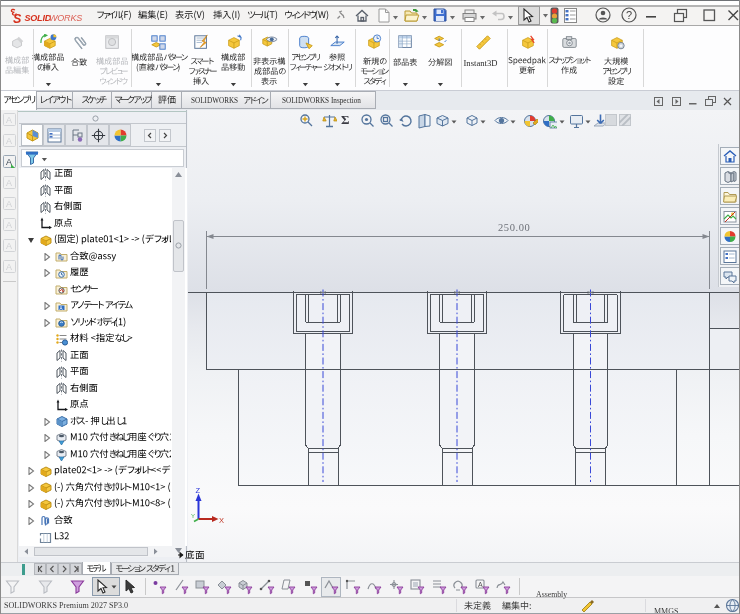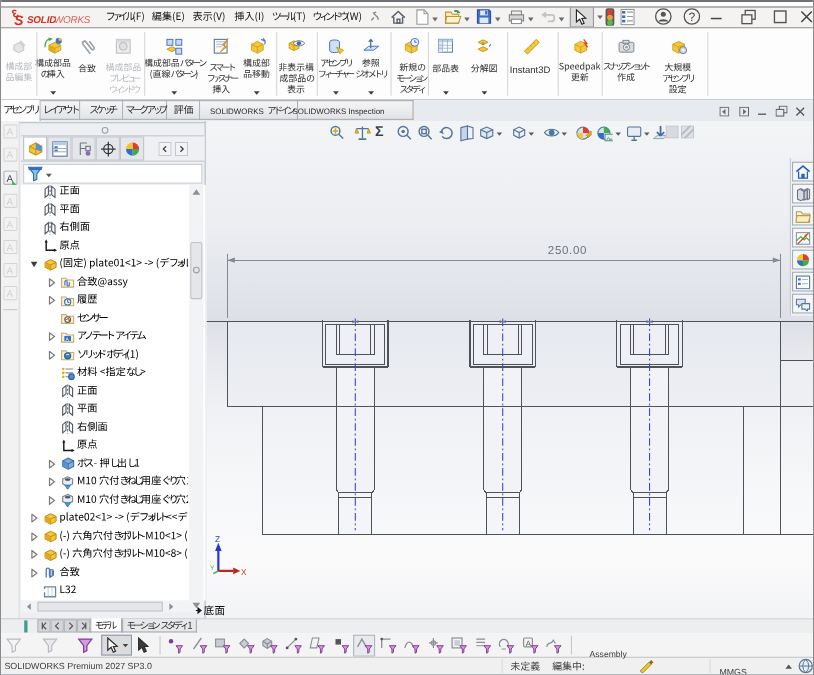--- a/index.html
+++ b/index.html
@@ -1,19 +1,19 @@
 <!DOCTYPE html>
 <html><head><meta charset="utf-8"><style>
 *{margin:0;padding:0;box-sizing:border-box}
 html,body{width:740px;height:614px;overflow:hidden}
 body{font-family:"Liberation Sans",sans-serif;background:#f0f0f0;position:relative}
 #win{position:absolute;left:0;top:0;width:740px;height:614px;background:#fff;
   border-left:1px solid #8a8a8a;border-right:1px solid #8a8a8a;overflow:hidden}
 .abs{position:absolute}
-.lat{font-family:Liberation Sans, sans-serif;position:absolute;white-space:nowrap}
+.lat{font-family:Liberation Serif, serif;position:absolute;white-space:nowrap}
 svg{display:block}
 .sep{position:absolute;width:1px;background:#d8d8d8}
 </style></head><body>
 <svg width="0" height="0" style="position:absolute">
     <defs>
       <path id="u30d5" d="M861 -665Q856 -654 852 -642Q849 -630 846 -615Q838 -575 825 -528Q812 -480 794 -430Q775 -379 750 -332Q726 -284 697 -246Q651 -188 595 -138Q539 -87 467 -47Q395 -7 303 22L235 -53Q333 -78 404 -114Q476 -149 530 -195Q584 -241 625 -294Q661 -339 688 -397Q714 -455 732 -514Q749 -572 756 -620Q742 -620 703 -620Q664 -620 611 -620Q558 -620 500 -620Q443 -620 390 -620Q337 -620 298 -620Q259 -620 245 -620Q215 -620 190 -619Q165 -618 145 -617V-705Q159 -704 176 -702Q193 -700 211 -700Q229 -699 245 -699Q257 -699 288 -699Q319 -699 362 -699Q404 -699 452 -699Q501 -699 548 -699Q596 -699 638 -699Q679 -699 708 -699Q737 -699 747 -699Q758 -699 772 -700Q786 -700 800 -704Z"></path>
       <path id="u30a1" d="M865 -505Q861 -499 855 -492Q849 -484 845 -478Q834 -460 814 -430Q793 -401 766 -366Q739 -332 708 -300Q676 -267 642 -244L577 -289Q612 -311 646 -344Q680 -376 708 -410Q735 -445 749 -469Q735 -469 698 -469Q660 -469 610 -469Q559 -469 504 -470Q449 -470 400 -470Q350 -470 316 -470Q281 -470 271 -470Q249 -470 224 -469Q200 -468 177 -466V-549Q198 -546 224 -544Q249 -542 271 -542Q281 -542 317 -542Q353 -542 406 -542Q458 -542 515 -542Q572 -542 624 -542Q677 -542 716 -542Q754 -542 765 -542Q773 -542 784 -543Q794 -544 804 -545Q814 -546 820 -547ZM529 -402Q529 -338 524 -282Q520 -225 507 -174Q494 -124 468 -80Q443 -35 401 4Q359 43 296 79L225 23Q242 17 260 8Q277 0 294 -11Q362 -56 394 -108Q427 -160 438 -218Q448 -277 448 -342Q448 -357 446 -372Q445 -388 442 -402Z"></path>
       <path id="u30a4" d="M86 -361Q216 -396 328 -446Q440 -496 523 -548Q575 -581 624 -620Q674 -658 718 -700Q762 -742 796 -783L863 -721Q821 -676 772 -633Q723 -590 668 -550Q614 -511 555 -474Q500 -441 431 -406Q362 -371 284 -340Q206 -309 126 -283ZM507 -506 593 -532V-76Q593 -57 594 -36Q594 -15 596 3Q597 21 599 31H501Q502 21 504 3Q505 -15 506 -36Q507 -57 507 -76Z"></path>
       <path id="u30eb" d="M524 -21Q527 -33 528 -48Q530 -62 530 -77Q530 -87 530 -121Q530 -155 530 -204Q530 -254 530 -312Q530 -370 530 -428Q530 -487 530 -538Q530 -589 530 -626Q530 -663 530 -676Q530 -705 528 -724Q526 -744 525 -750H617Q617 -744 615 -724Q613 -704 613 -676Q613 -662 613 -626Q613 -591 613 -540Q613 -490 613 -432Q613 -375 613 -319Q613 -263 613 -216Q613 -168 613 -137Q613 -106 613 -99Q660 -121 713 -157Q766 -193 816 -241Q867 -289 905 -345L952 -277Q909 -219 852 -166Q794 -113 732 -71Q670 -29 611 0Q599 7 590 13Q582 19 577 23ZM66 -26Q129 -71 173 -135Q217 -199 240 -272Q251 -306 257 -357Q263 -408 266 -466Q269 -523 270 -578Q270 -632 270 -674Q270 -696 268 -714Q266 -731 263 -747H355Q354 -741 353 -730Q352 -718 351 -704Q350 -690 350 -675Q350 -633 349 -576Q348 -520 344 -458Q341 -397 336 -342Q330 -287 319 -250Q297 -170 250 -99Q204 -28 141 25Z"></path>
       <path id="u0028" d="M239 196Q170 84 131 -40Q92 -163 92 -311Q92 -458 131 -582Q170 -706 239 -818L295 -792Q231 -685 200 -562Q168 -438 168 -311Q168 -183 200 -60Q231 64 295 171Z"></path>
@@ -791,21 +791,21 @@
     <div class="lat" style="left:190px;top:96.5px;font-size:7.2px;color:#2b2b2b">SOLIDWORKS</div>
     <svg style="position:absolute;left:242px;top:95.5px;overflow:visible;" width="24" height="10">
       <g fill="#2b2b2b" transform="matrix(0.008400000000000001,0,0,0.008400000000000001,0,7.39)">
         <use href="#u30a2" x="0"></use>
         <use href="#u30c9" x="700"></use>
         <use href="#u30a4" x="1400"></use>
         <use href="#u30f3" x="2100"></use>
       </g>
     </svg>
     <div class="abs" style="left:270px;top:91px;width:105px;height:18px;background:linear-gradient(#f5f5f6,#e2e3e6);border:1px solid #a9adb4;border-left:none"></div>
-    <div class="lat" style="left:265px;top:96.5px;font-size:7.2px;color:#2b2b2b">SOLIDWORKS Inspection</div>
+    <div class="lat" style="left:281px;top:96.5px;font-size:7.2px;color:#2b2b2b">SOLIDWORKS Inspection</div>
     <svg class="abs" style="left:653px;top:97px" width="9" height="9">
       <rect x="0.5" y="0.5" width="8" height="8" fill="none" stroke="#666"></rect>
       <path d="M5.5,2 L5.5,7 L2.5,4.5 Z" fill="#666"></path>
     </svg>
     <svg class="abs" style="left:671px;top:97px" width="9" height="9">
       <rect x="0.5" y="0.5" width="8" height="8" fill="none" stroke="#666"></rect>
       <path d="M3.5,2 L3.5,7 L6.5,4.5 Z" fill="#666"></path>
     </svg>
     <svg class="abs" style="left:688px;top:103px" width="8" height="2">
       <rect width="7.5" height="1.5" fill="#666"></rect>

